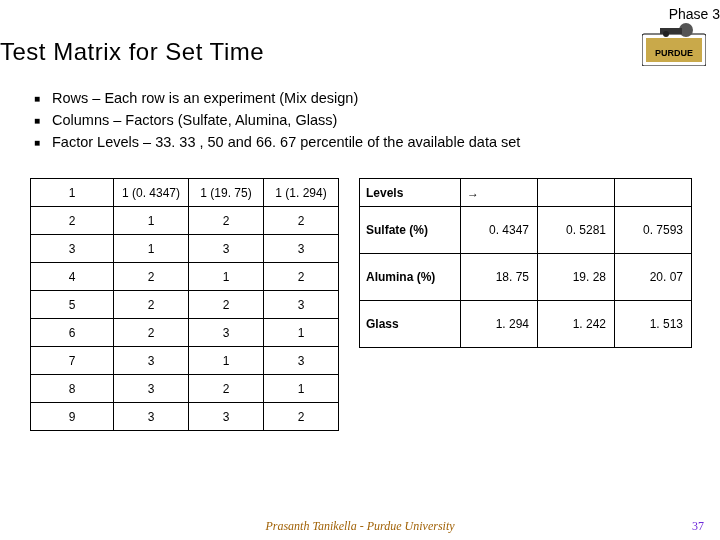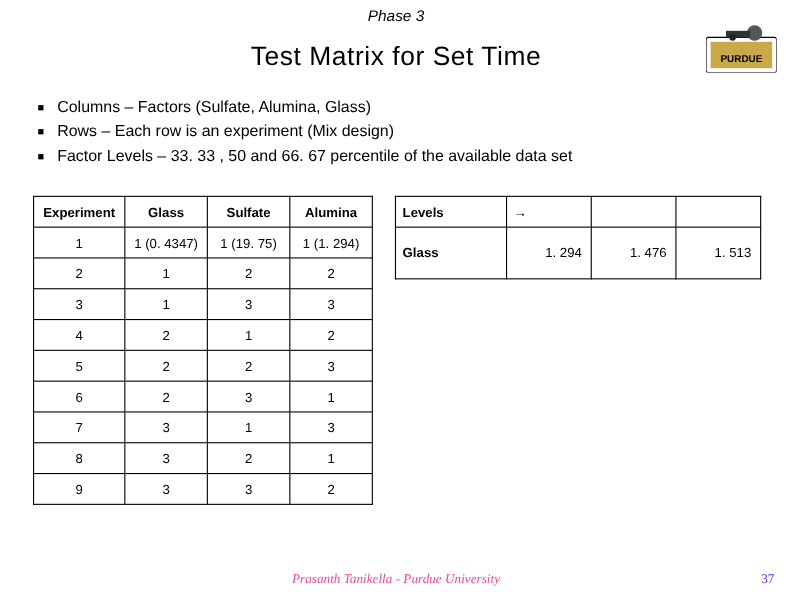--- a/index.html
+++ b/index.html
@@ -1,68 +1,62 @@
 <!DOCTYPE html>
 <html><head>
 <meta charset="utf-8">
 <style>
   body { margin: 0; padding: 0; width: 720px; height: 540px; font-family: "Trebuchet MS", Arial, sans-serif; font-size: 14px; color: #000; position: relative; background: #fff; }
-  .phase { text-align: center; font-size: 14px; margin-top: 6px; font-style: italic; }
-  .title { text-align: center; font-size: 24px; margin-top: 16px; letter-spacing: 0.5px; }
+  .phase { text-align: right; font-size: 14px; margin-top: 6px; }
+  .title { text-align: left; font-size: 24px; margin-top: 16px; letter-spacing: 0.5px; }
   .logo { position: absolute; top: 22px; right: 14px; width: 64px; height: 44px; }
   .logo svg { width: 100%; height: 100%; }
   .bullets { margin: 24px 0 0 34px; padding: 0; list-style: none; }
   .bullets li { margin: 6px 0; font-size: 14.5px; }
   .bullets li::before { content: "■"; font-size: 10px; display: inline-block; width: 18px; vertical-align: 1px; }
   .tables { display: flex; align-items: flex-start; margin: 28px 0 0 30px; gap: 20px; }
   table { border-collapse: collapse; font-family: Arial, sans-serif; font-size: 12px; }
   th, td { border: 1px solid #000; padding: 4px 6px; text-align: center; }
   th { font-weight: bold; }
   .exp-table th, .exp-table td { width: 62px; height: 19px; }
   .exp-table th:first-child, .exp-table td:first-child { width: 70px; }
   .lvl-table { margin-top: 0; }
   .lvl-table th, .lvl-table td { height: 19px; }
   .lvl-table .lab { text-align: left; padding-left: 6px; width: 88px; }
   .lvl-table .num { width: 62px; text-align: right; padding-right: 8px; }
   .lvl-table tr.tall td, .lvl-table tr.tall th { height: 38px; }
-  .footer { position: absolute; bottom: 6px; width: 100%; text-align: center; font-family: "Times New Roman", serif; font-size: 12px; font-style: italic; color: #ec4899; }
+  .footer { position: absolute; bottom: 6px; width: 100%; text-align: center; font-family: "Times New Roman", serif; font-size: 12px; font-style: italic; color: #a16207; }
   .pagenum { position: absolute; bottom: 6px; right: 16px; font-family: "Times New Roman", serif; font-size: 12px; color: #6d28d9; }
 </style>
 </head>
 <body>
 
 <div class="phase">Phase 3</div>
 <div class="title">Test Matrix for Set Time</div>
 
 <div class="logo">
   <svg viewBox="0 0 64 44">
     <rect x="0" y="12" width="64" height="32" rx="2" fill="#fff" stroke="#000" stroke-width="1"></rect>
     <rect x="4" y="16" width="56" height="24" fill="#c9a94a"></rect>
     <text x="32" y="34" text-anchor="middle" font-family="Arial Black, Arial" font-size="9" font-weight="900" fill="#000">PURDUE</text>
     <circle cx="44" cy="8" r="7" fill="#555"></circle>
     <rect x="18" y="6" width="22" height="6" fill="#333"></rect>
     <circle cx="24" cy="12" r="3" fill="#222"></circle>
   </svg>
 </div>
 
 <ul class="bullets">
+  <li>Rows – Each row is an experiment (Mix design)</li>
   <li>Columns – Factors (Sulfate, Alumina, Glass)</li>
-  <li>Rows – Each row is an experiment (Mix design)</li>
   <li>Factor Levels – 33. 33 , 50 and 66. 67 percentile of the available data set</li>
 </ul>
 
 <div class="tables">
   <table class="exp-table">
     <tbody>
-        <tr>
-      <th>Experiment</th>
-      <th>Glass</th>
-      <th>Sulfate</th>
-      <th>Alumina</th>
-    </tr>
     <tr>
           <td>1</td>
           <td>1 (0. 4347)</td>
           <td>1 (19. 75)</td>
           <td>1 (1. 294)</td>
         </tr>
     <tr>
           <td>2</td>
           <td>1</td>
           <td>2</td>
@@ -117,23 +111,35 @@
     <tbody>
         <tr>
       <th class="lab" style="text-align:left;">
         <span>Levels</span>
       </th>
       <th class="num" style="text-align:left;">→</th>
       <th class="num"></th>
       <th class="num"></th>
     </tr>
     <tr class="tall">
+      <th class="lab">Sulfate (%)</th>
+      <td class="num">0. 4347</td>
+      <td class="num">0. 5281</td>
+      <td class="num">0. 7593</td>
+    </tr>
+    <tr class="tall">
+      <th class="lab">Alumina (%)</th>
+      <td class="num">18. 75</td>
+      <td class="num">19. 28</td>
+      <td class="num">20. 07</td>
+    </tr>
+    <tr class="tall">
       <th class="lab">Glass</th>
       <td class="num">1. 294</td>
-      <td class="num">1. 476</td>
+      <td class="num">1. 242</td>
       <td class="num">1. 513</td>
     </tr>
   </tbody>
     </table>
 </div>
 
 <div class="footer">Prasanth Tanikella - Purdue University</div>
 <div class="pagenum">37</div>
 
 </body></html>

